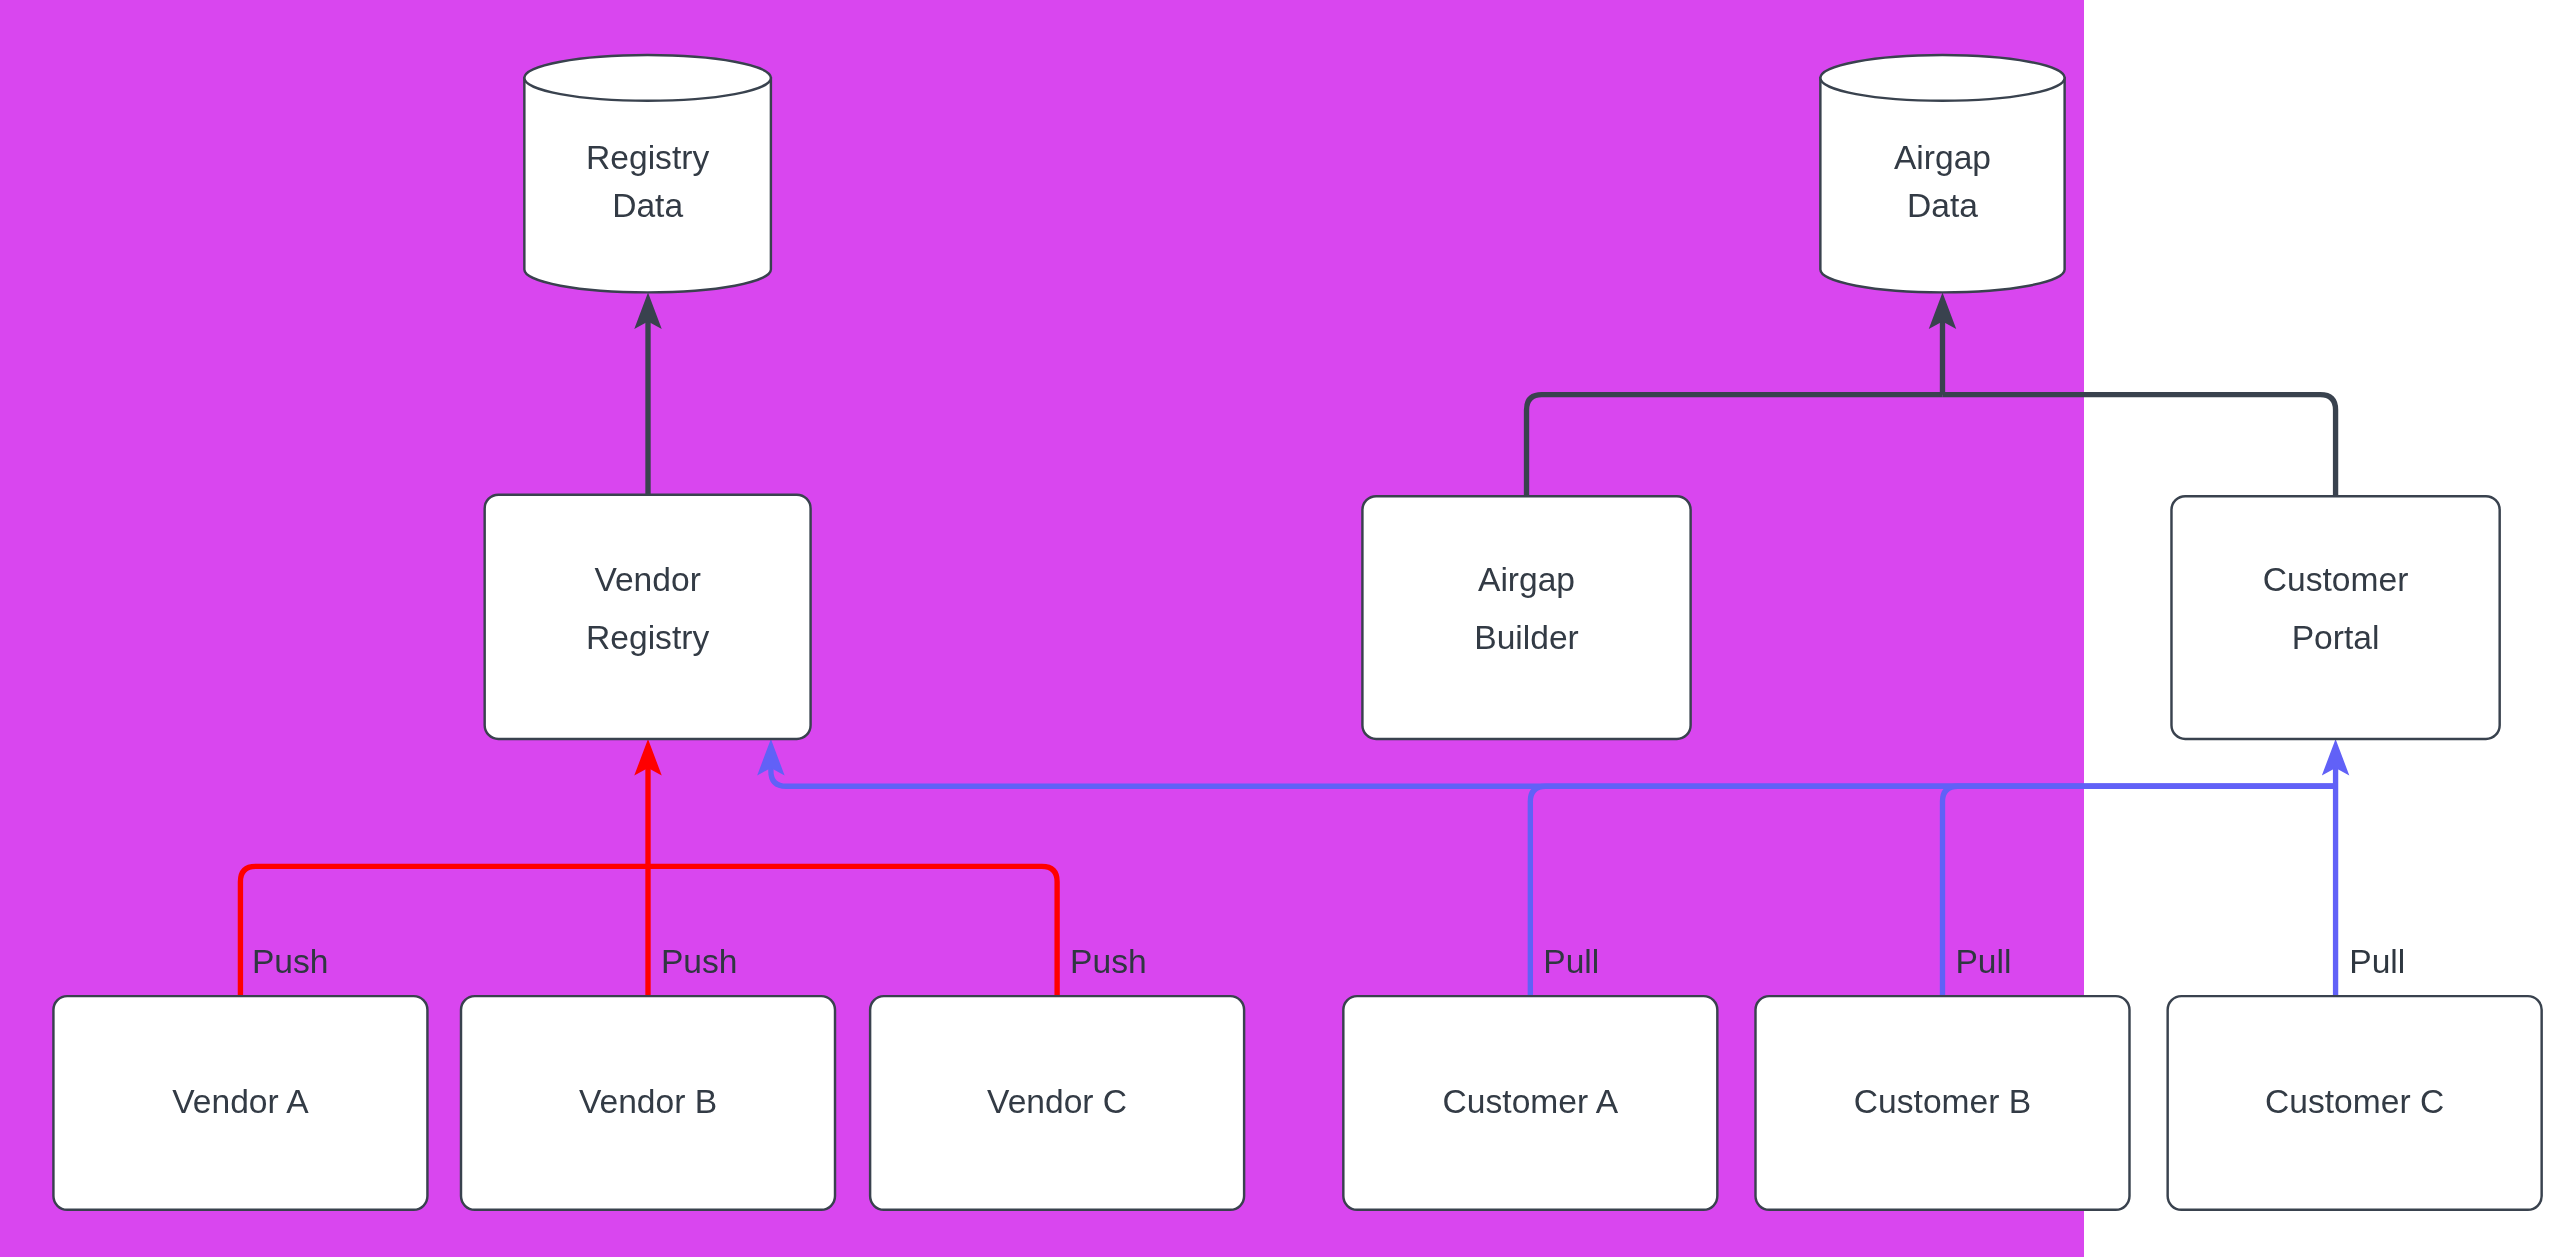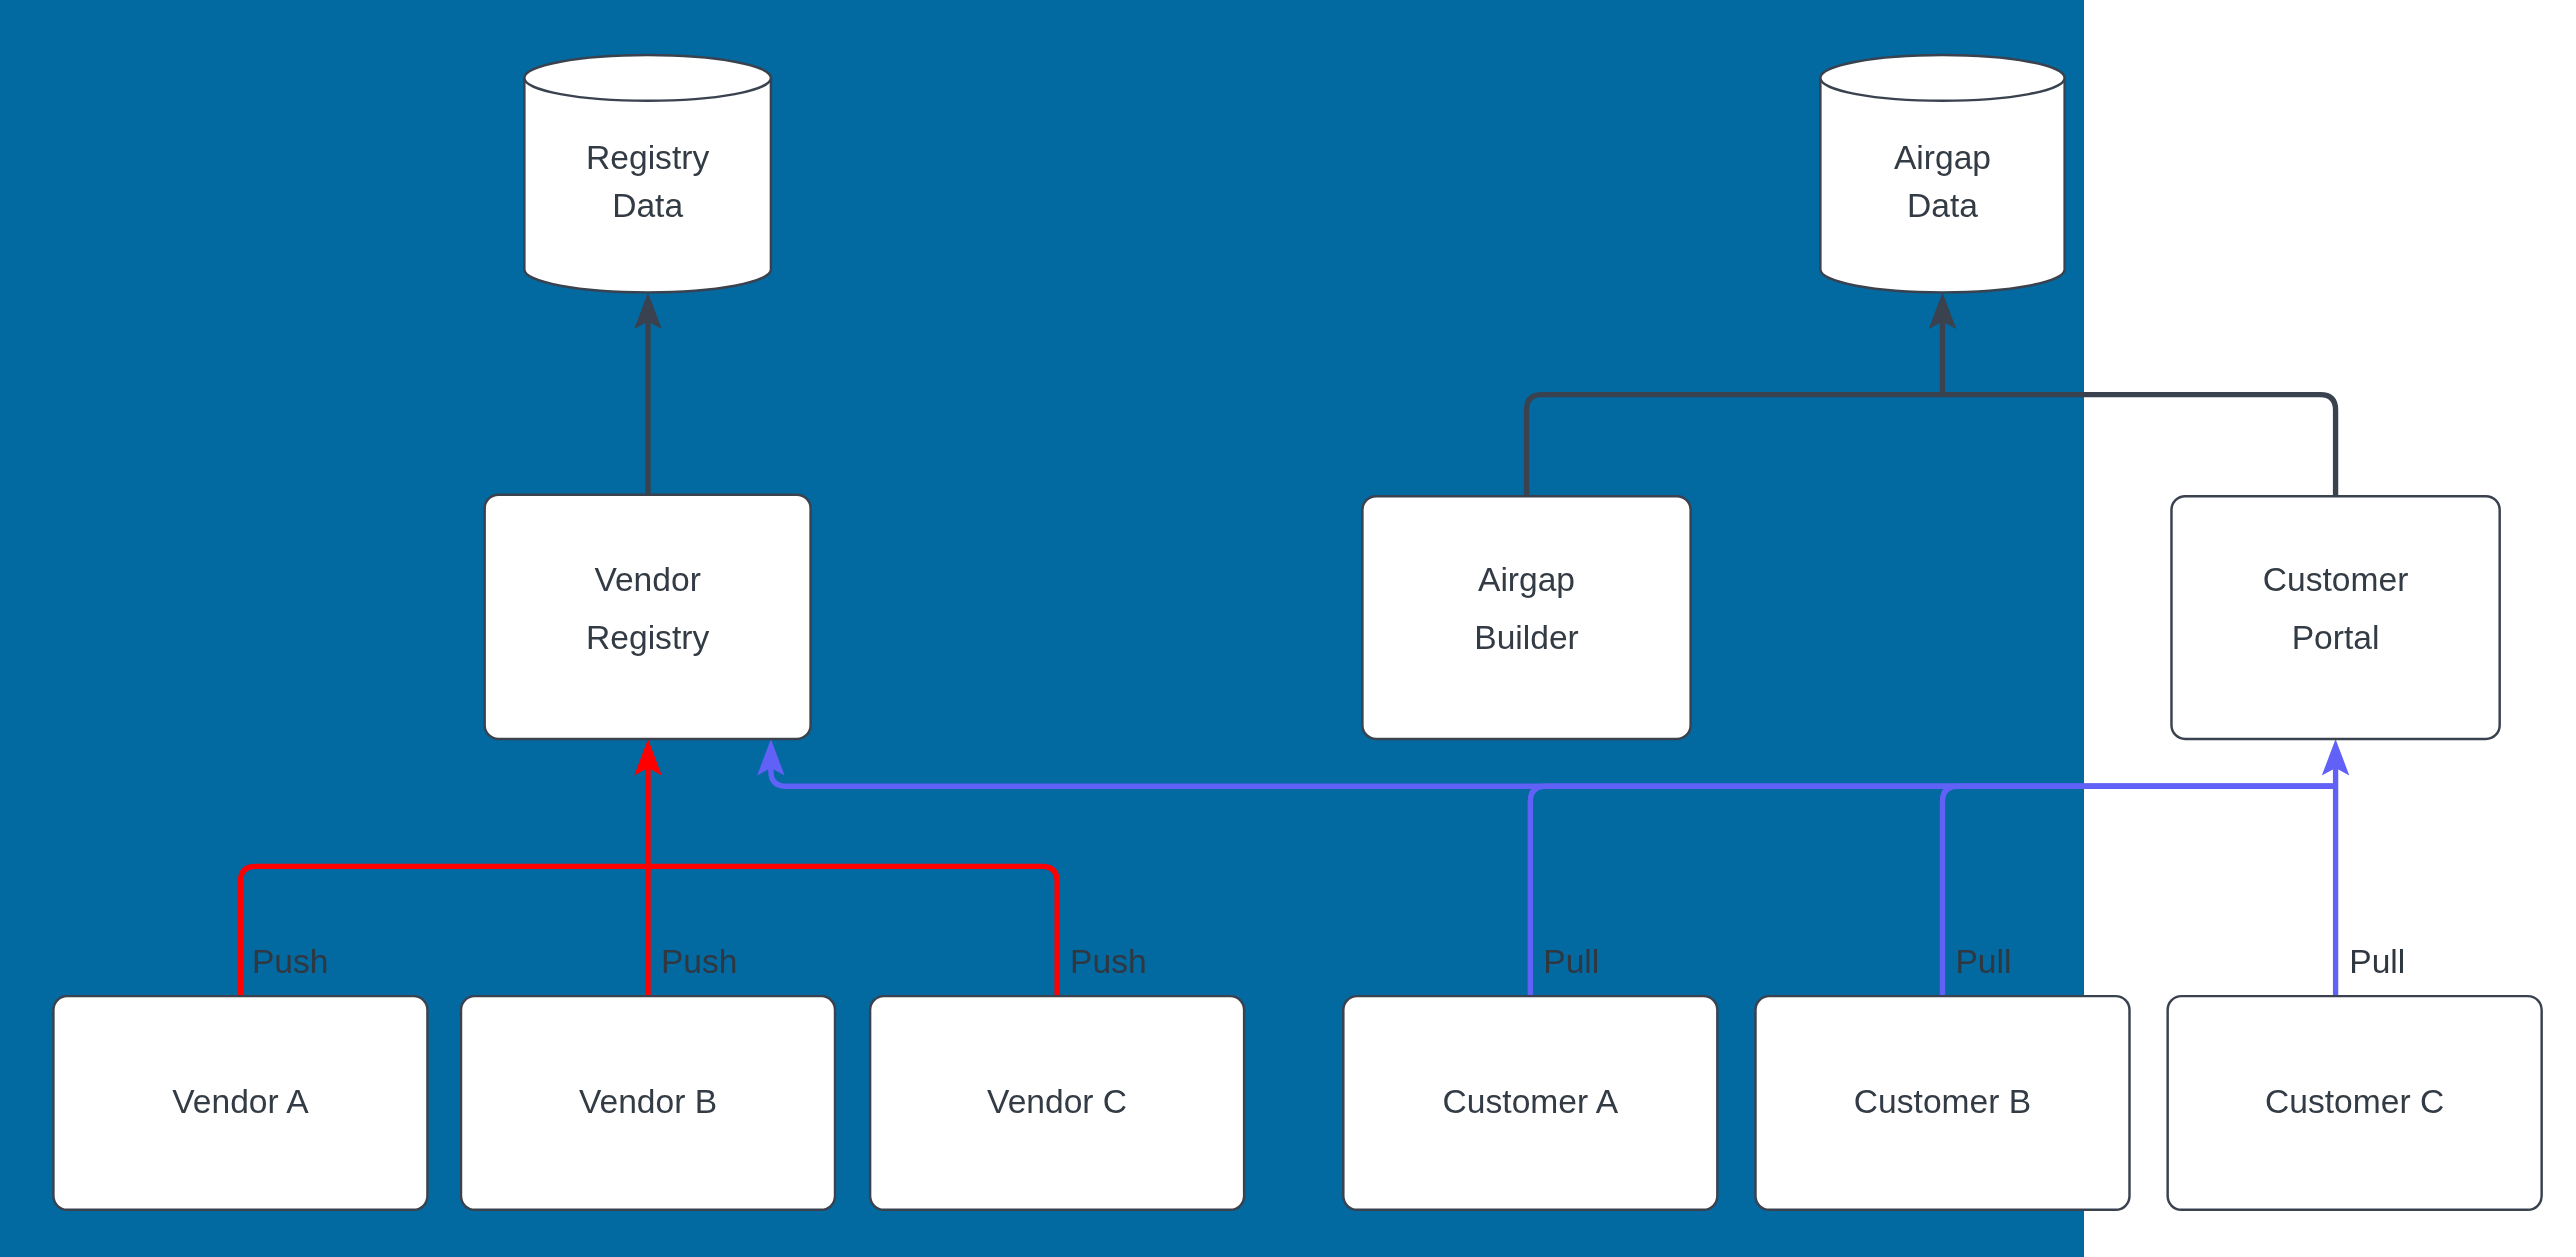--- a/index.html
+++ b/index.html
@@ -1,18 +1,18 @@
 <!DOCTYPE html>
 <html style="font-size:12.2px"><head>
 <meta charset="utf-8">
 <style>
   html,body{margin:0;padding:0;background:#ffffff;}
   body{width:2576px;height:1258px;overflow:hidden;
        font-family:"Liberation Sans","DejaVu Sans",sans-serif;}
-  #stage{position:relative;width:2084px;height:1258px;background:#0369a1;}
+  #stage{position:relative;width:2084px;height:1258px;background:#d946ef;}
   svg#diagram{position:absolute;top:0;left:0;width:2576px;height:1258px;display:block;}
   .node-shape{fill:#ffffff;stroke:#39424e;stroke-width:3.2;}
   .node-label{fill:#333b45;font-family:"Liberation Sans","DejaVu Sans",sans-serif;
               font-size:44px;text-anchor:middle;dominant-baseline:middle;}
   .edge-label{fill:#2f3740;font-family:"Liberation Sans","DejaVu Sans",sans-serif;
               font-size:44px;text-anchor:start;dominant-baseline:alphabetic;}
   .link-dark{fill:none;stroke:#39424e;stroke-width:7;stroke-linecap:butt;stroke-linejoin:round;}
   .link-red{fill:none;stroke:#ff0000;stroke-width:7;stroke-linecap:butt;stroke-linejoin:round;}
   .link-blue{fill:none;stroke:#6161f7;stroke-width:7;stroke-linecap:butt;stroke-linejoin:round;}
   .arrow-dark{fill:#39424e;}

